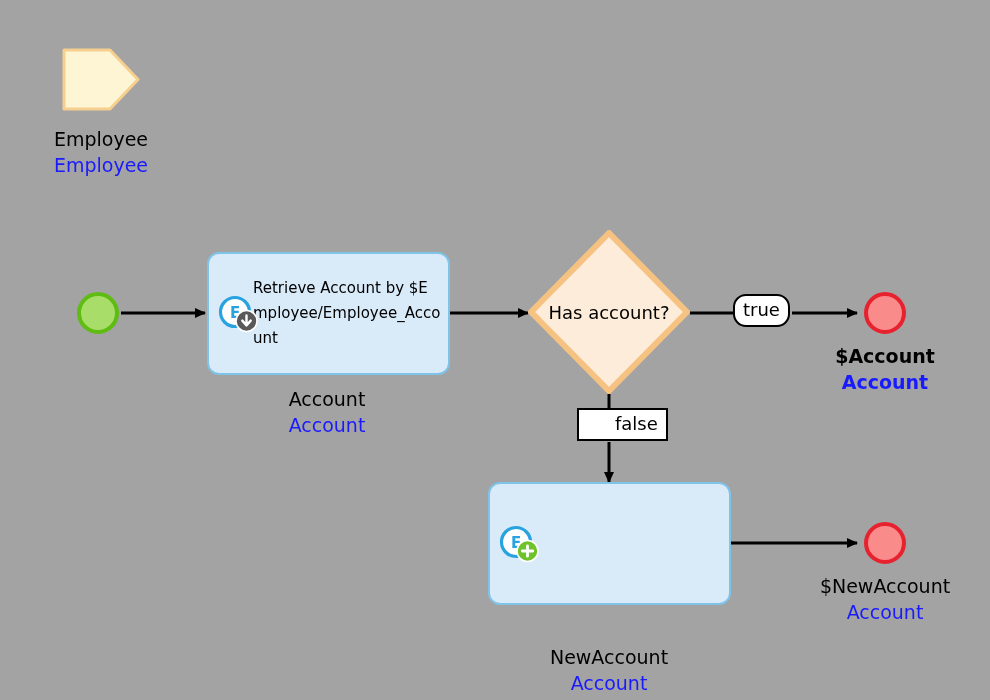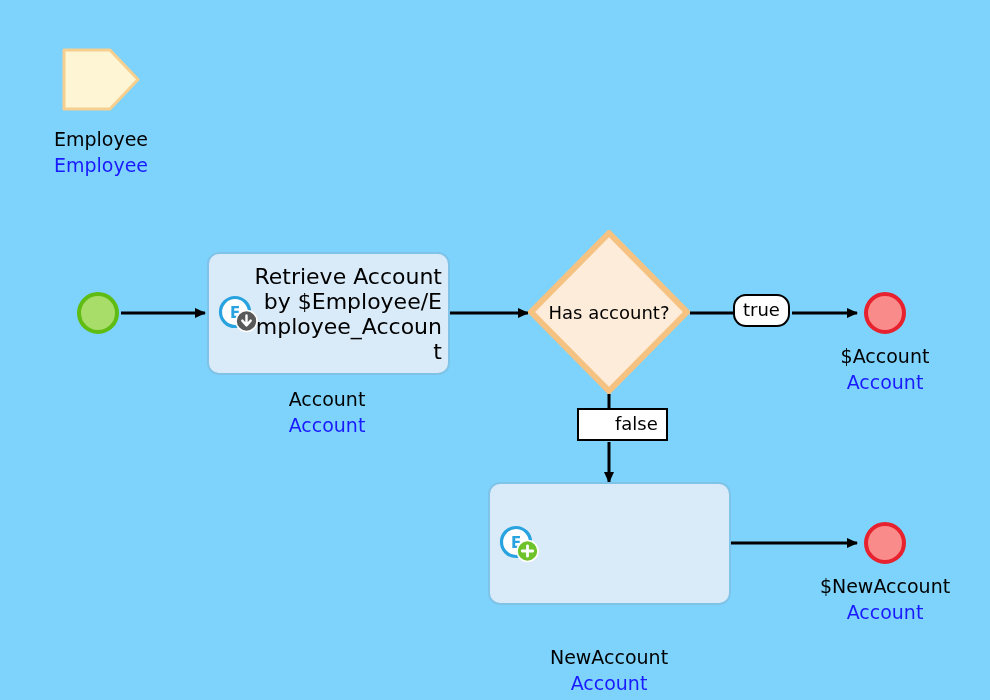--- a/index.html
+++ b/index.html
@@ -10,21 +10,21 @@
   body {
     font-family: "DejaVu Sans", sans-serif;
     width: 990px;
     height: 700px;
     overflow: hidden;
   }
   #canvas {
     position: relative;
     width: 990px;
     height: 700px;
-    background: #7dd3fc;
+    background: #a3a3a3;
   }
   .layer-svg {
     position: absolute;
     left: 0;
     top: 0;
     width: 990px;
     height: 700px;
   }
   
   .param-shape {
@@ -40,23 +40,23 @@
     background: #d9eaf8;
     border: 2px solid #7fc3e8;
     border-radius: 12px;
     box-sizing: border-box;
     display: flex;
     align-items: center;
     justify-content: flex-end;
   }
   .activity-text {
     color: #000000;
-    font-size: 22px;
+    font-size: 15px;
     line-height: 25px;
-    text-align: right;
+    text-align: left;
     padding-right: 6px;
     padding-left: 44px;
     width: 100%;
     box-sizing: border-box;
     word-break: break-all;
   }
   .act-icon {
     position: absolute;
     left: 9px;
     top: 50%;
@@ -193,21 +193,21 @@
       <polygon points="81,3 159,82 81,161 3,82" fill="#fdecd9" stroke="#f5c282" stroke-width="6" stroke-linejoin="round"></polygon>
     </svg>
     <div class="diamond-label">Has account?</div>
   </div>
 
   <div class="edge-label" style="left:733px; top:294px;border-radius:13px;">true</div>
 
   <div class="edge-label" style="left:577px; top:408px;padding-left:36px;">false</div>
 
   <div class="circle-end" style="left:864px; top:292px;"></div>
-  <div class="caption" style="left:806px; top:343px; width:158px;">
+  <div class="caption" style="left:806px; top:343px; width:158px;font-weight:bold;">
     <span class="cap-name">$Account</span>
     <span class="cap-type">Account</span>
   </div>
 
   <div class="activity" style="left:488px; top:482px; width:243px; height:123px;">
     <svg class="act-icon" viewBox="0 0 42 38" xmlns="http://www.w3.org/2000/svg">
       <circle cx="17" cy="17" r="14.5" fill="#ffffff" stroke="#29a3e0" stroke-width="3.2"></circle>
       <text x="17" y="23" text-anchor="middle" font-family="DejaVu Sans, sans-serif" font-size="15" font-weight="bold" fill="#29a3e0">E</text>
       <circle cx="28.5" cy="26" r="10.5" fill="#6fc32a" stroke="#ffffff" stroke-width="1.6"></circle>
       <path d="M28.5,20.8 L28.5,31.2 M23.3,26 L33.7,26" stroke="#ffffff" stroke-width="2.8" fill="none" stroke-linecap="round"></path>

